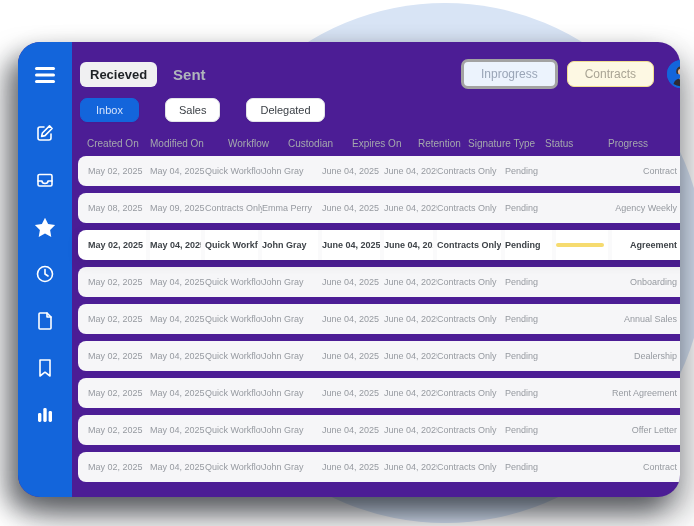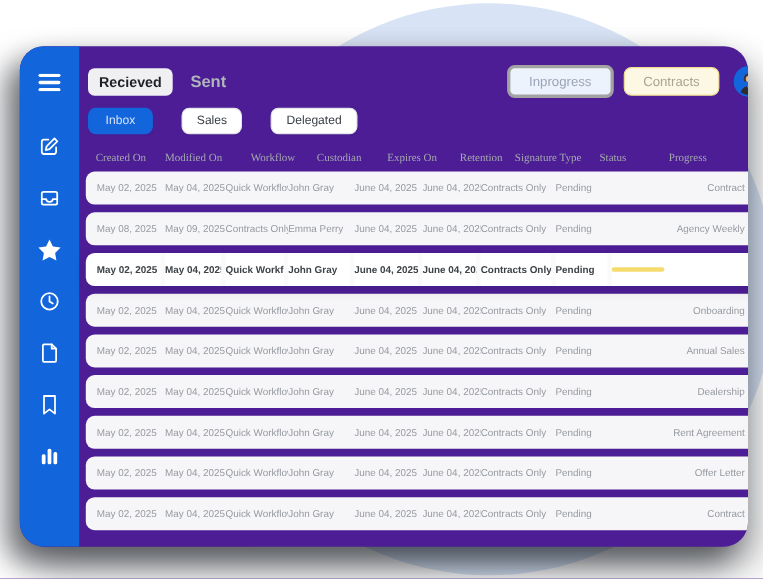--- a/index.html
+++ b/index.html
@@ -62,21 +62,21 @@
     font-size:11px; border-radius:7px; padding:5px 13px; cursor:pointer;
     background:#ffffff; border:1px solid #e2e4e8; color:#3a3f45;
     box-shadow:0 1px 2px rgba(0,0,0,.04);
   }
   .chip.active { background:#1365db; border-color:#1365db; color:#d3e2fb; padding:5px 15px; }
   
   .table { margin-top:13px; }
   .thead {
     display:grid;
     grid-template-columns:63px 78px 60px 64px 66px 50px 77px 63px auto;
-    padding-left:9px; font-size:10px; color:#a4a8ad; height:16px; align-items:center;font-family:Liberation Serif, serif;
+    padding-left:9px; font-size:10px; color:#a4a8ad; height:16px; align-items:center;
   }
   .rows { margin-top:5px; }
   .trow {
     display:grid;
     grid-template-columns:62px 55px 57px 60px 62px 53px 68px 51px 56px 1fr;
     align-items:center;
     height:30px; margin-bottom:7px;
     background:#f6f6f8; border-radius:8px;
     padding:0 18px 0 10px;
     font-size:9px; color:#969aa0; cursor:pointer;
@@ -243,20 +243,21 @@
           <div class="cell">May 04, 2025</div>
           <div class="cell">Quick Workflow</div>
           <div class="cell">John Gray</div>
           <div class="cell">June 04, 2025</div>
           <div class="cell">June 04, 2025</div>
           <div class="cell">Contracts Only</div>
           <div class="cell">Pending</div>
           <div class="cell">
               <span class="bar-track"></span>
             </div>
+          <div class="cell name">Agreement</div>
         </div>
 
         <div class="trow">
           <div class="cell">May 02, 2025</div>
           <div class="cell">May 04, 2025</div>
           <div class="cell">Quick Workflow</div>
           <div class="cell">John Gray</div>
           <div class="cell">June 04, 2025</div>
           <div class="cell">June 04, 2025</div>
           <div class="cell">Contracts Only</div>

